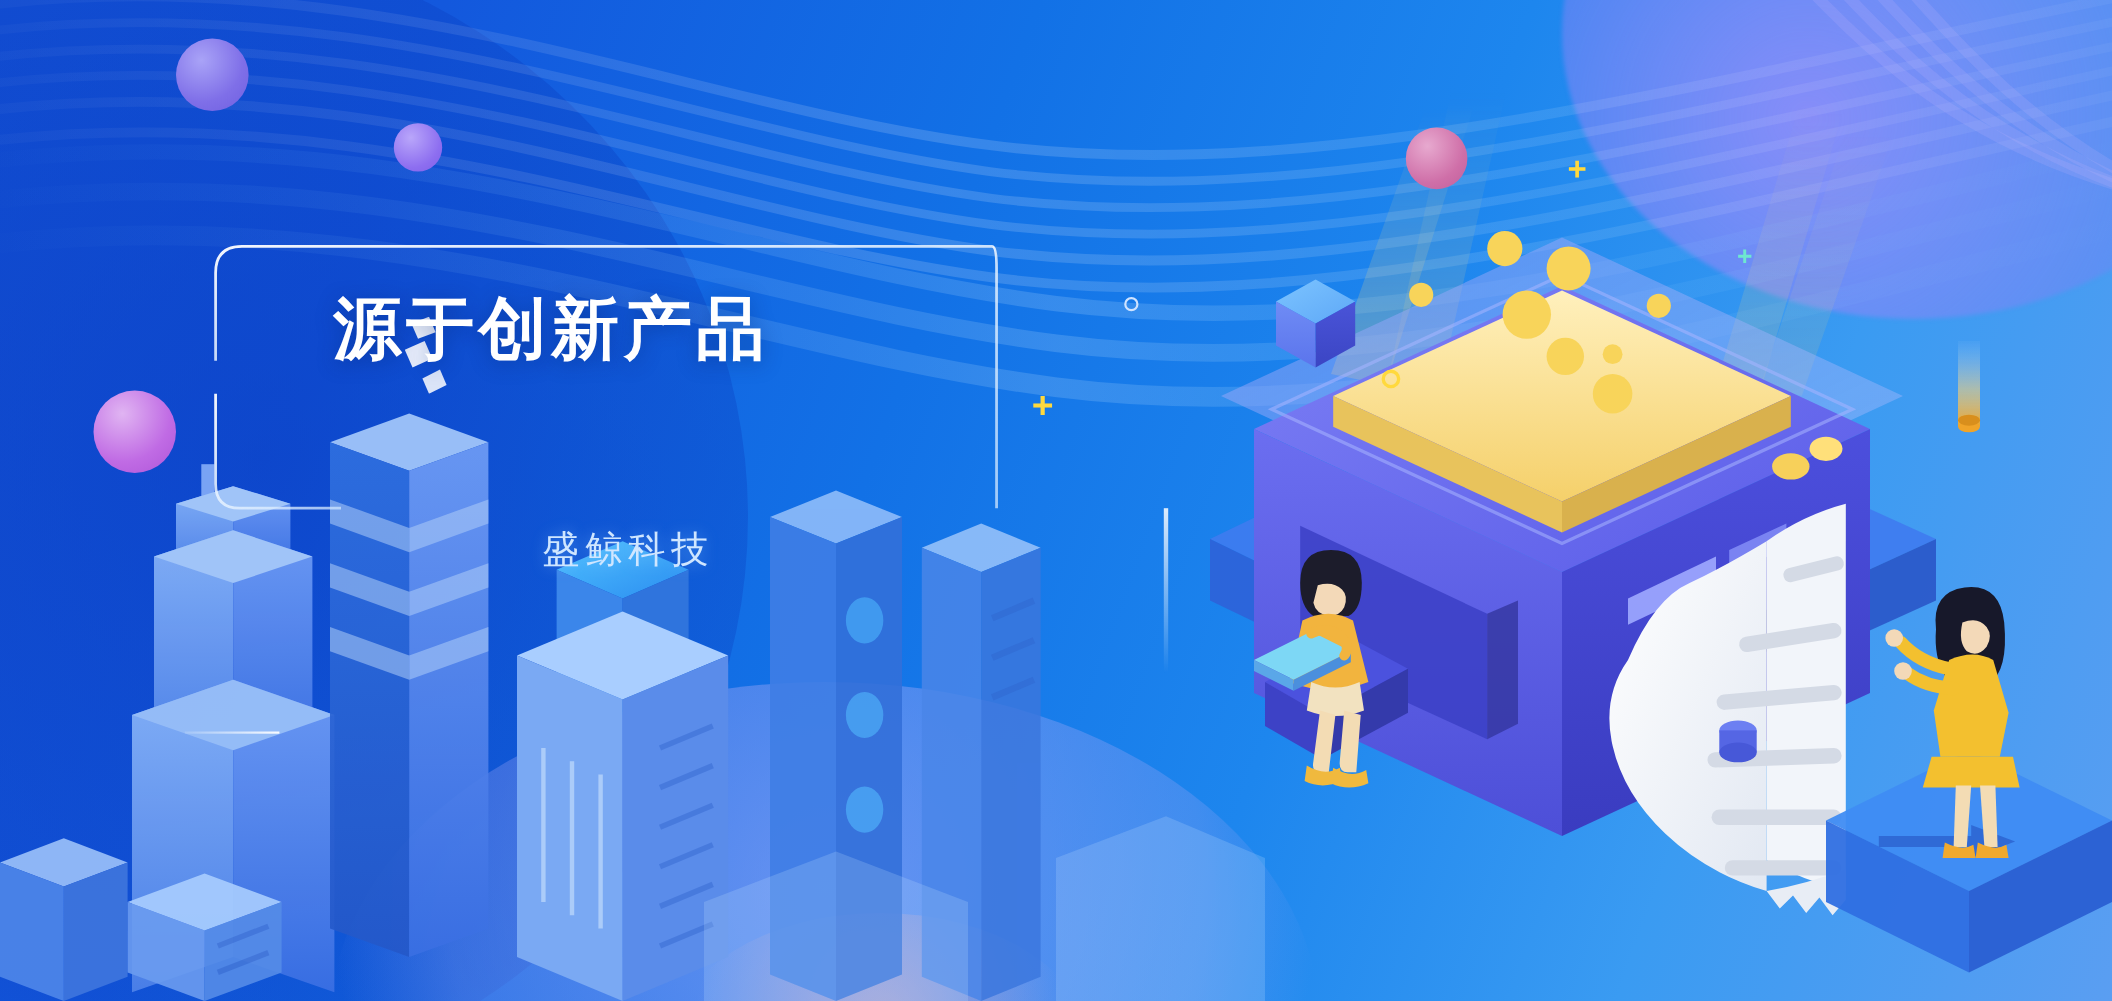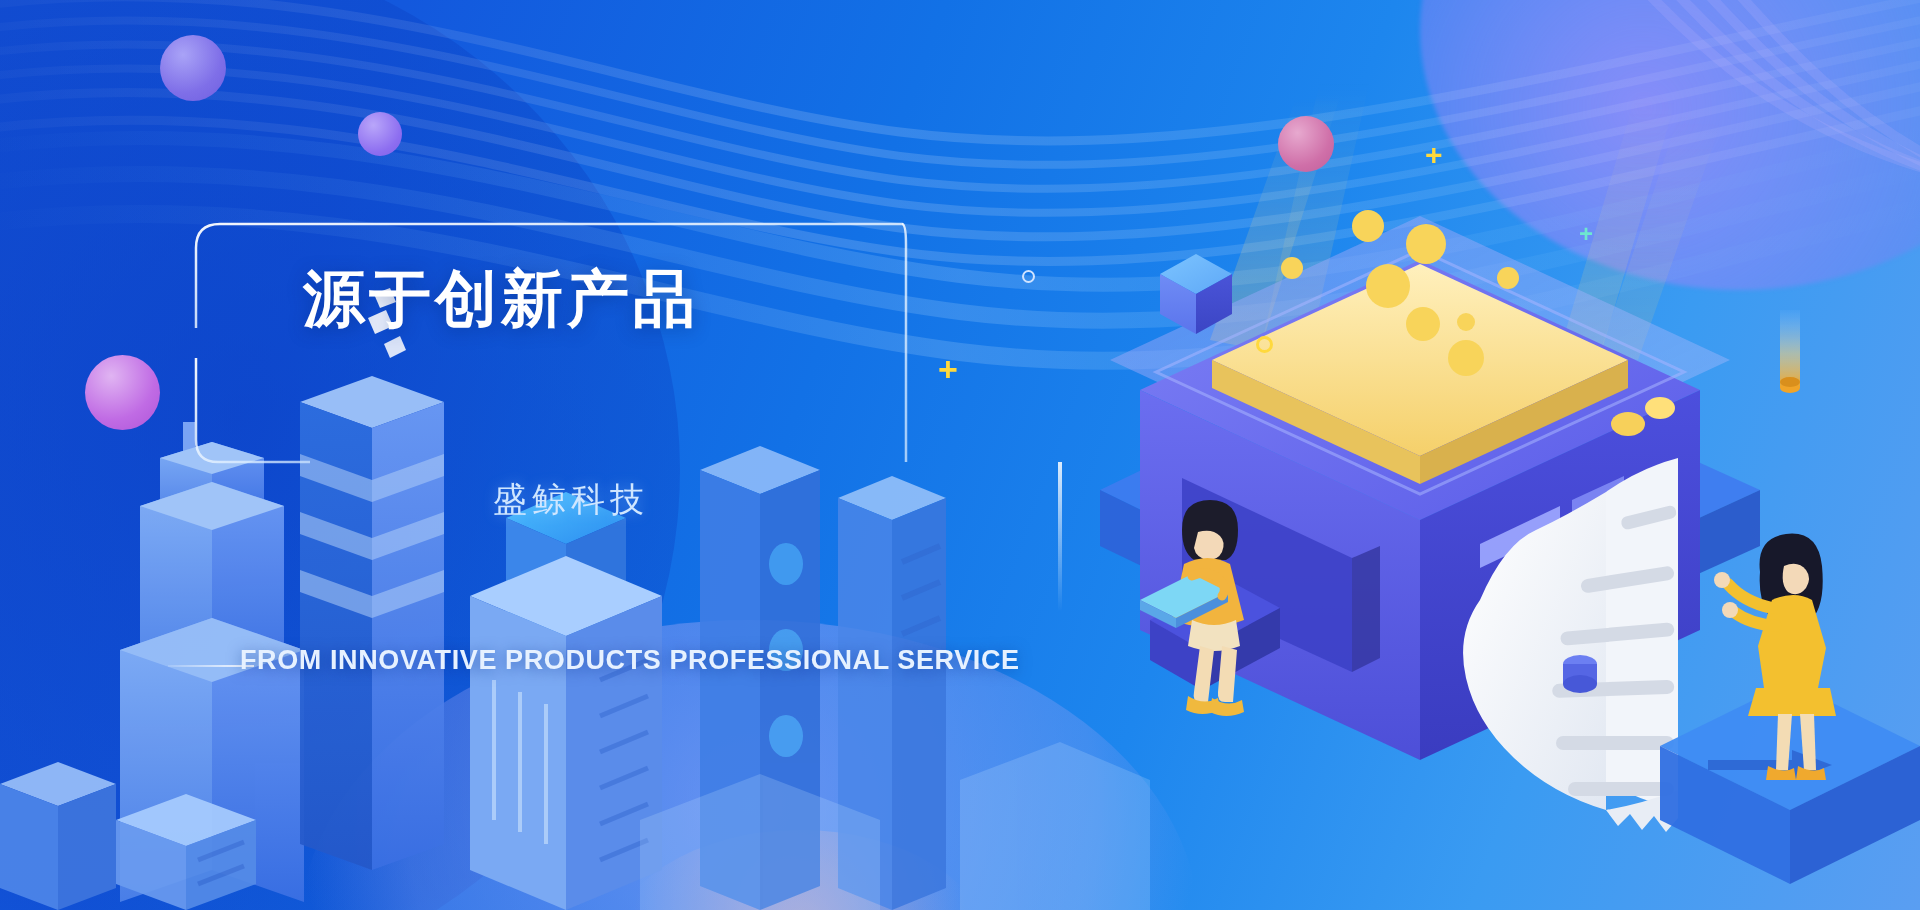--- a/index.html
+++ b/index.html
@@ -500,19 +500,18 @@
         <path d="M6,140 L6,222 Q6,244 28,244 L120,244" stroke="url(#fg)" stroke-width="2.5" fill="none"></path>
 
         <path d="M712,6 Q716,6 716,26 L716,244" stroke="url(#fg)" stroke-width="2.5" fill="none"></path>
       </svg>
     </div>
 
     <div class="h-line1">源于创新产品</div>
     <div class="company">盛鲸科技</div>
 
     <div class="sub-rule"></div>
-    <div class="english">FROM INNOVATIVE PRODUCTS PROFESSIONAL SERVICE</div>
   </div>
 
   <div class="noclick" style="position:absolute;left:1058px;top:462px;width:4px;height:150px;
        background:linear-gradient(180deg,rgba(255,255,255,.85),rgba(255,255,255,0));"></div>
 
 </div>
 
 </body></html>

